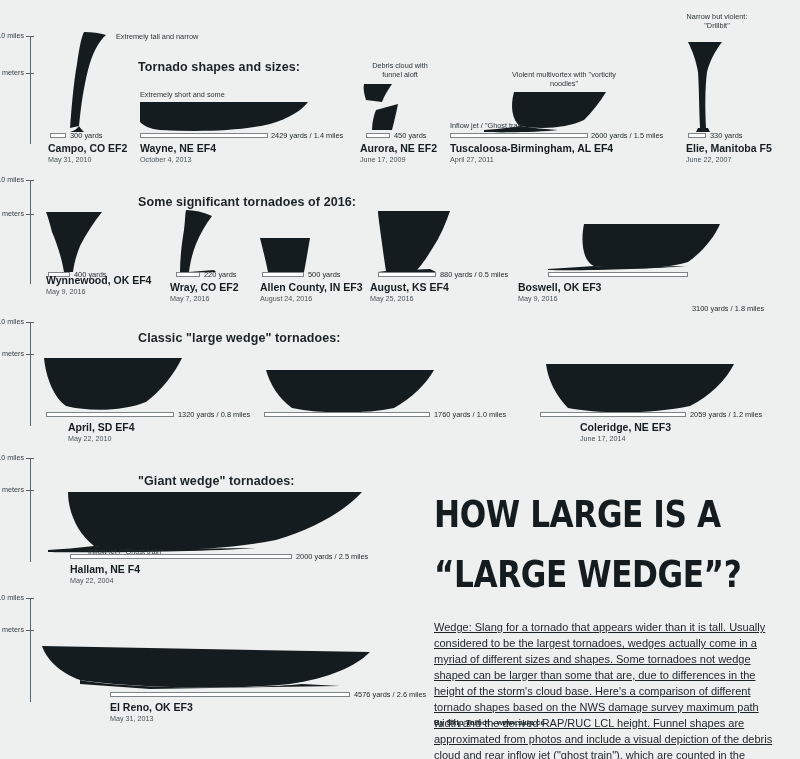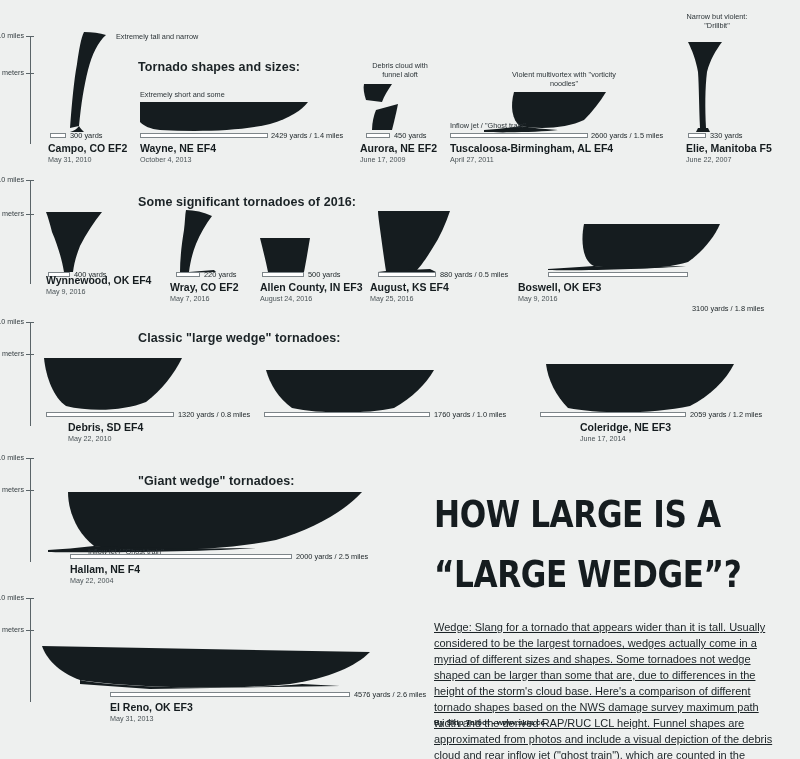--- a/index.html
+++ b/index.html
@@ -231,21 +231,21 @@
   <div class="section-title section" style="left:138px;top:331px;">Classic "large wedge" tornadoes:</div>
 
   <div class="fig" style="left:44px;top:358px;">
     <svg width="142" height="56" viewBox="0 0 142 56">
       <path d="M0 0 L138 0 C130 16 118 32 102 44 C80 53 46 54 22 48 C10 40 2 20 0 0 Z" fill="#151c1f"></path>
     </svg>
   </div>
   <div class="wbar" style="left:46px;top:412px;width:128px;"></div>
   <div class="wlabel" style="left:178px;top:410px;">1320 yards / 0.8 miles</div>
   <div class="caption" style="left:68px;top:421px;">
-    <div class="cap-name">Debris, SD EF4</div>
+    <div class="cap-name">April, SD EF4</div>
     <div class="cap-date">May 22, 2010</div>
   </div>
 
   <div class="fig" style="left:262px;top:370px;">
     <svg width="176" height="44" viewBox="0 0 176 44">
       <path d="M4 0 L172 0 C164 14 150 28 132 38 C104 44 58 44 30 38 C16 28 8 14 4 0 Z" fill="#151c1f"></path>
     </svg>
   </div>
   <div class="wbar" style="left:264px;top:412px;width:166px;"></div>
   <div class="wlabel" style="left:434px;top:410px;">1760 yards / 1.0 miles</div>

